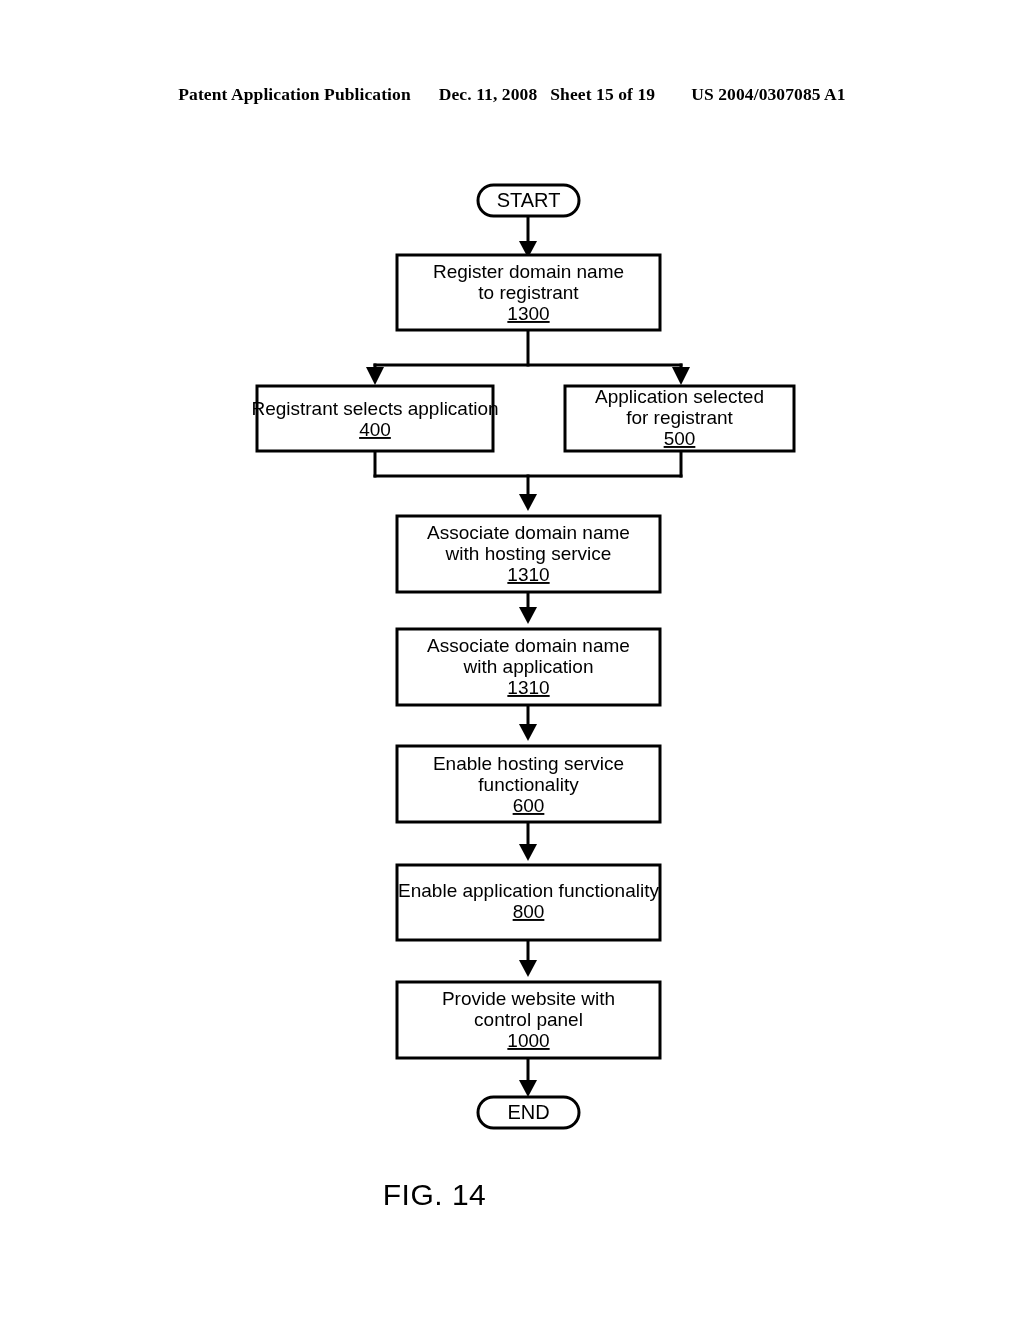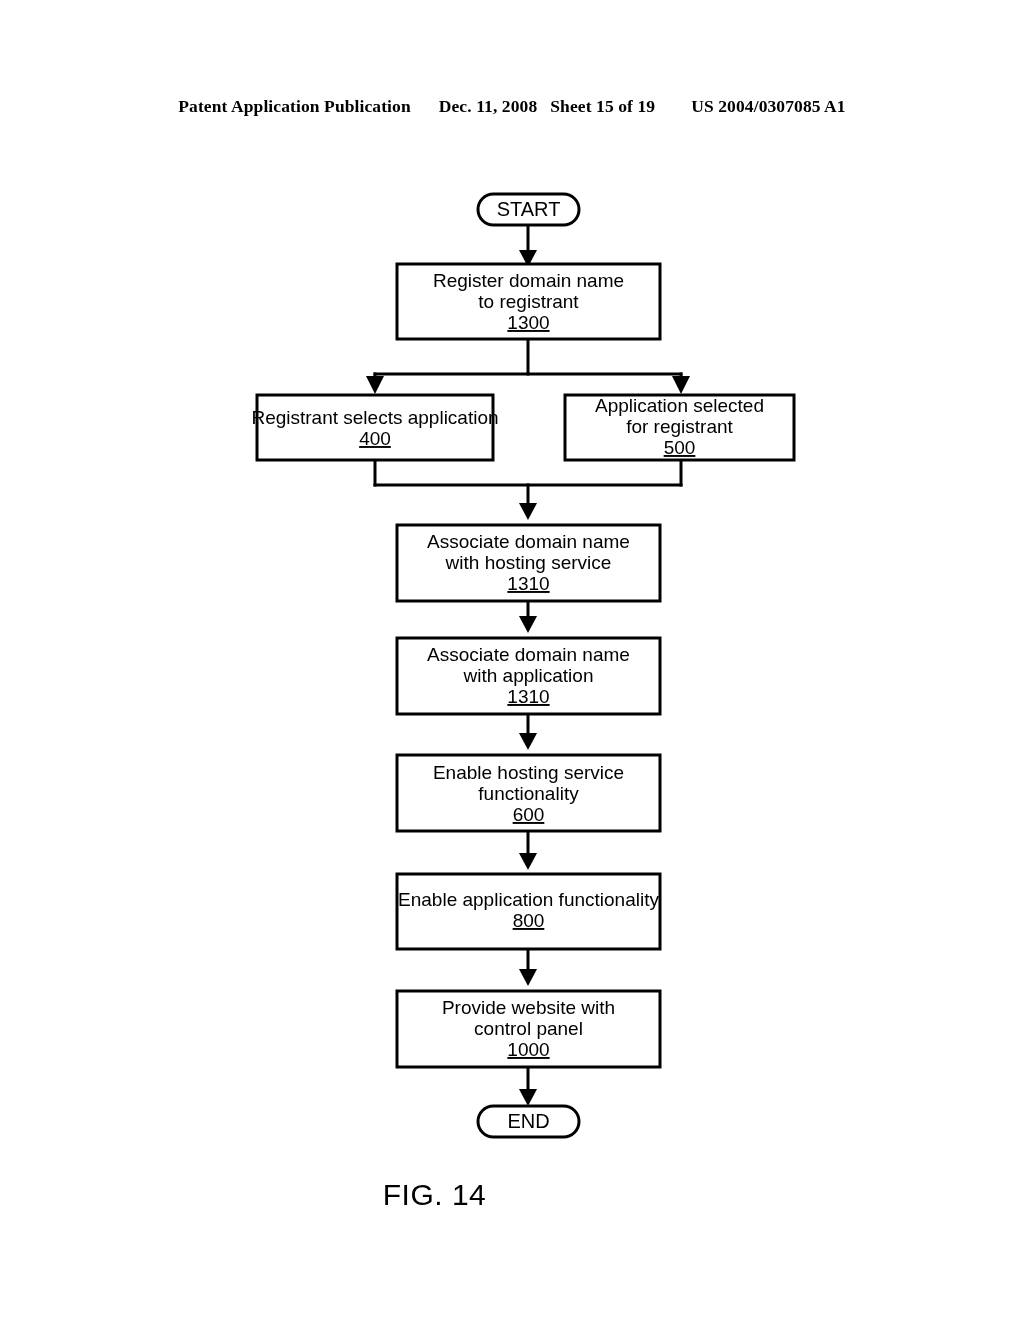--- a/index.html
+++ b/index.html
@@ -26,27 +26,27 @@
     justify-content: center;
     align-items: baseline;
     font-family: "Liberation Serif", serif;
     font-weight: bold;
     font-size: 17.5px;
     letter-spacing: 0.1px;
     white-space: nowrap;
   }
   .page-header .hdr-pub      { margin-right: 28px; }
   .page-header .hdr-date     { margin-right: 13px; }
-  .page-header .hdr-sheet    { margin-right: 36px; margin-top: 12px; }
+  .page-header .hdr-sheet    { margin-right: 36px; }
   .page-header .hdr-patno    { margin-right: 0; }
 
   
   .figure-area {
     position: absolute;
-    top: 17px;
+    top: 8px;
     left: 0;
     width: 1024px;
     height: 1084px;
   }
   svg.flow {
     position: absolute;
     top: 0;
     left: 0;
     width: 1024px;
     height: 1320px;

